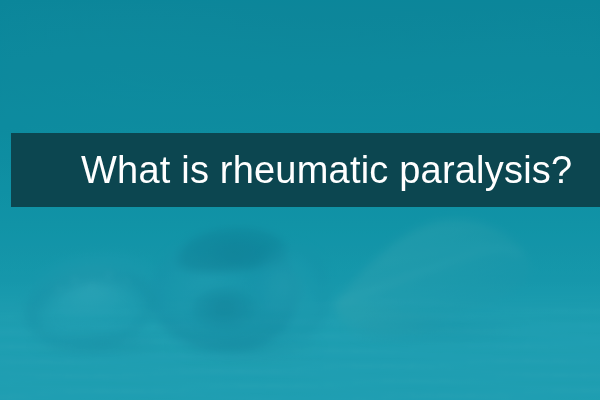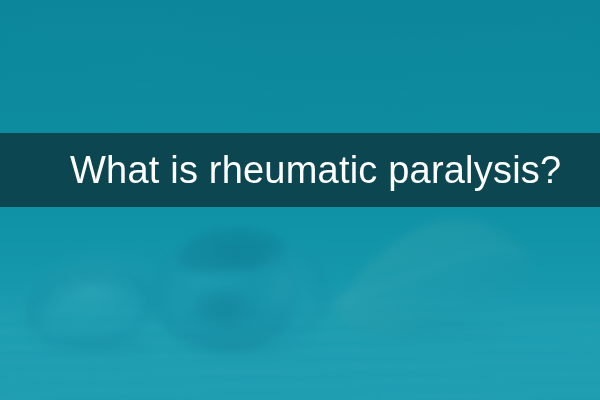--- a/index.html
+++ b/index.html
@@ -240,21 +240,21 @@
   }
   .tint-flat {
     position: absolute;
     inset: 0;
     background: rgba(13,140,160,0.30);
   }
 
   
   .title-band {
     position: absolute;
-    left: 0;
+    left: 11px;
     right: 0;
     top: 133px;
     height: 74px;
     background: #0c4650;
     display: flex;
     align-items: center;
   }
   .title-band-inner {
     width: 100%;
     padding: 0 70px;

